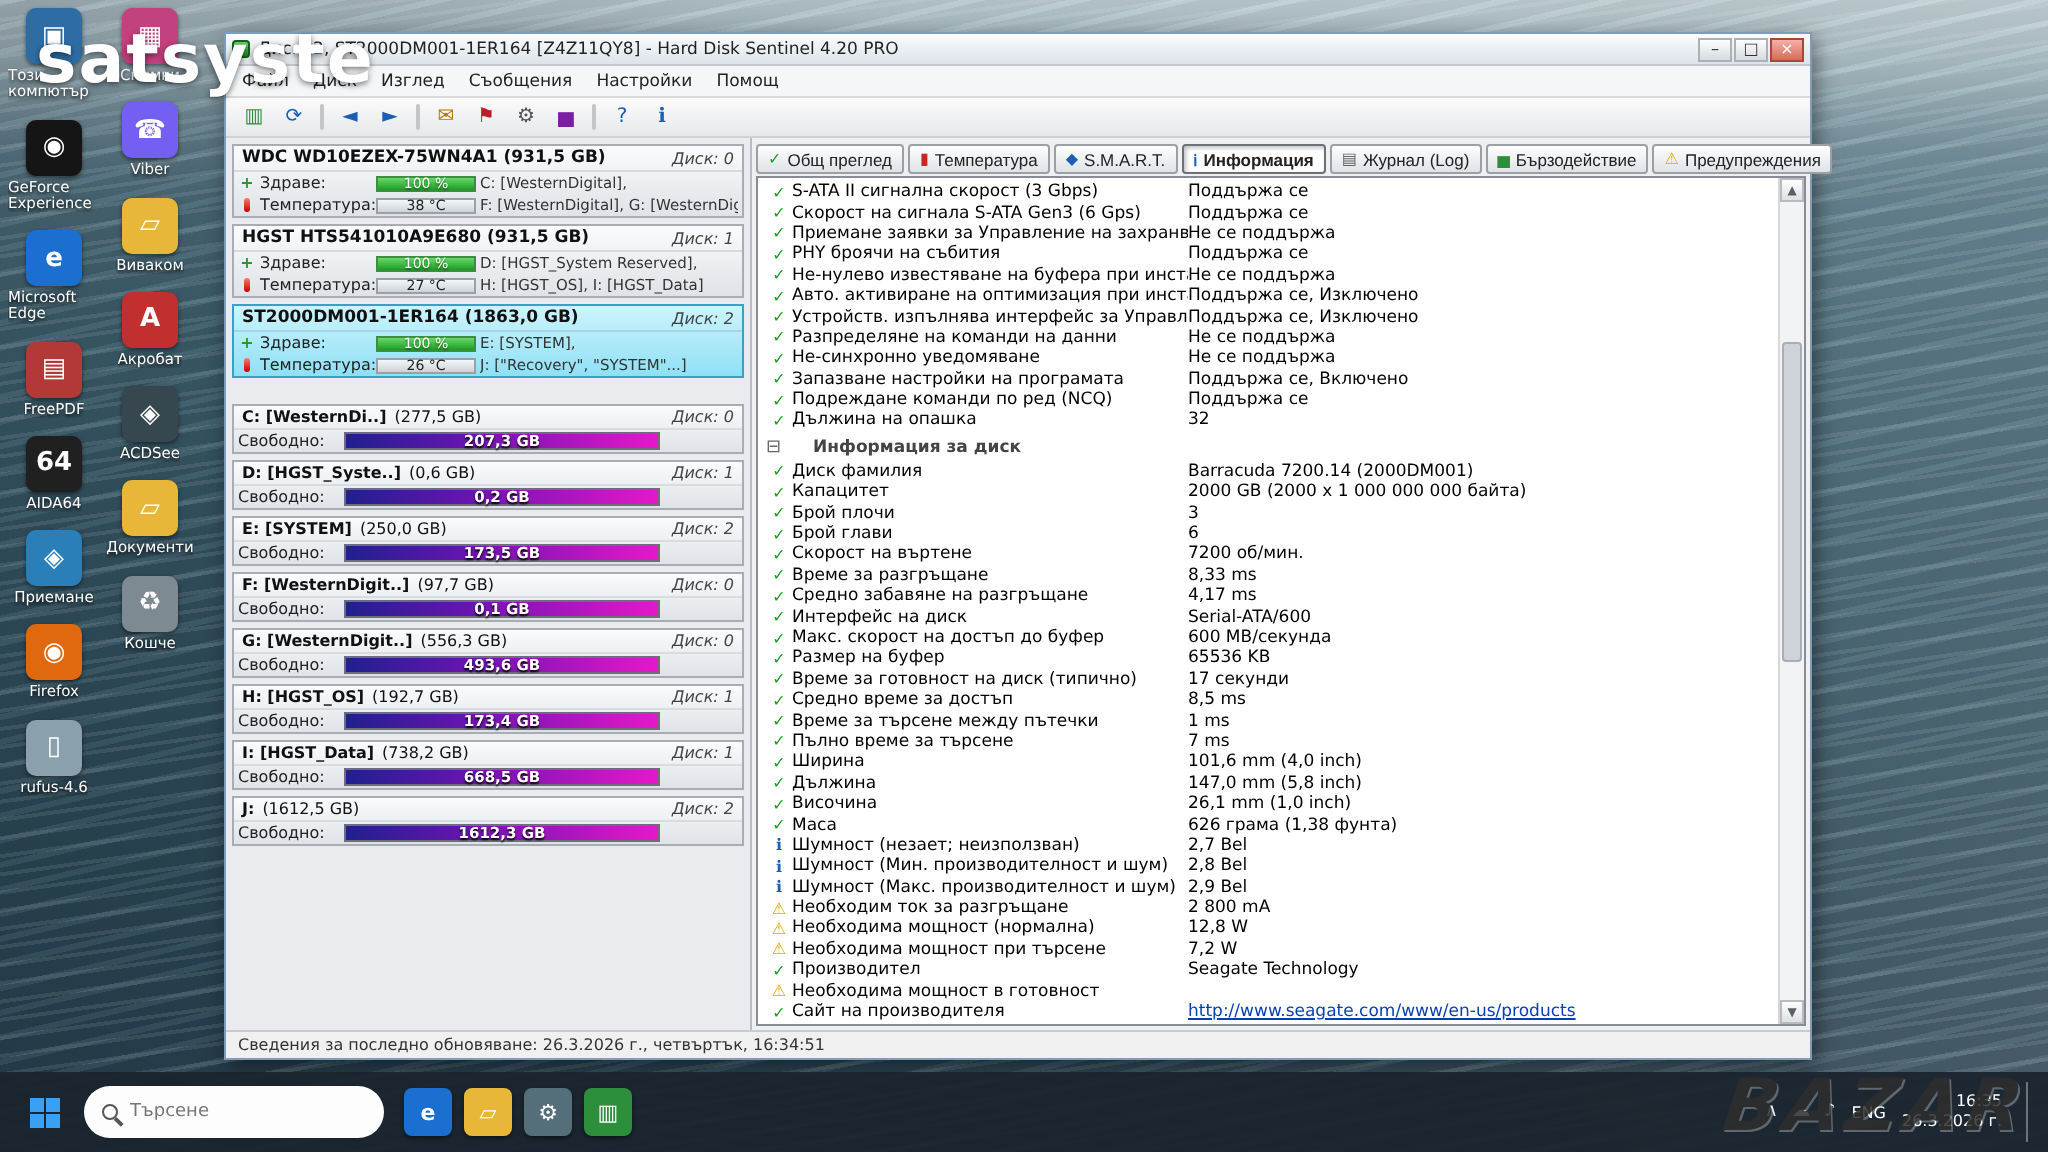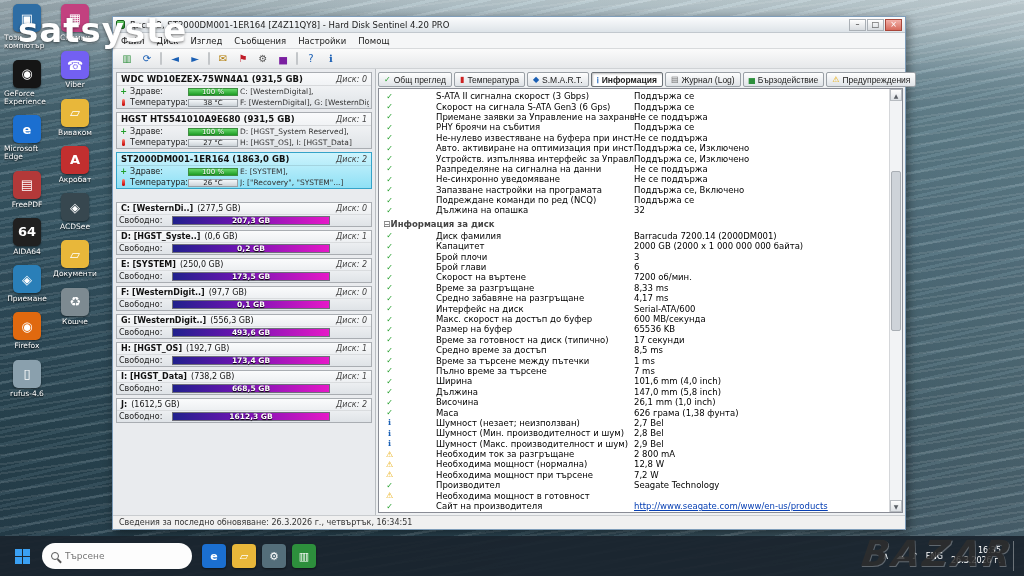--- a/index.html
+++ b/index.html
@@ -83,24 +83,24 @@
     border:1px solid #9aa0a6;background:linear-gradient(#fefefe,#dfe3e7);border-radius:2px;color:#222;cursor:pointer;white-space:nowrap;}
   .tab.active{background:#fff;border-color:#6b7177;box-shadow:inset 1px 1px 2px rgba(0,0,0,.25);font-weight:bold;}
   .tab-icon{font-size:8px;}
   .info-area{flex:1;display:flex;min-height:0;border:1px solid #898c95;background:#fff;}
   .rows{flex:1;padding:2px 2px 0 4px;overflow:hidden;}
   .irow{display:flex;align-items:center;height:10.4px;font-size:8.5px;color:#000;}
   .ricon{width:13px;flex:none;text-align:center;font-size:8px;}
   .ricon.check::before{content:"✓";color:var(--check-green,#1f9d27);font-weight:bold;}
   .ricon.warn::before{content:"⚠";color:var(--warn-yellow,#e8a800);}
   .ricon.info::before{content:"ℹ";color:#1a5fb4;}
-  .rlabel{width:198px;flex:none;white-space:nowrap;overflow:hidden;margin-left:40px;}
+  .rlabel{width:198px;flex:none;white-space:nowrap;overflow:hidden;}
   .rvalue{flex:1;white-space:nowrap;overflow:hidden;}
   .rvalue.link{color:var(--link-blue,#0840b4);text-decoration:underline;cursor:pointer;}
-  .section-header{display:flex;align-items:center;gap:0;height:14px;font-size:8.5px;font-weight:bold;color:#444;margin-top:1px;cursor:pointer;}
+  .section-header{display:flex;align-items:center;gap:16px;height:14px;font-size:8.5px;font-weight:bold;color:#444;margin-top:1px;cursor:pointer;}
   .collapse-icon{color:#666;font-size:9px;font-weight:normal;}
   .collapse-icon::before{content:"⊟";}
   .scrollbar{width:13px;flex:none;background:#f2f3f5;border-left:1px solid #d5d7da;display:flex;flex-direction:column;}
   .sb-arrow{height:12px;display:flex;align-items:center;justify-content:center;font-size:6px;color:#5a5f65;
     background:linear-gradient(#fdfdfd,#dde1e5);border:1px solid #b7bbc0;cursor:pointer;}
   .sb-track{flex:1;position:relative;}
   .sb-thumb{position:absolute;left:1px;right:1px;top:70px;height:160px;background:#ced3d9;border:1px solid #a9aeb4;border-radius:2px;cursor:grab;}
   
   .taskbar{position:absolute;left:0;bottom:0;width:1024px;height:40px;z-index:55;
     background:rgba(26,35,45,.93);display:flex;align-items:center;padding:0 8px;color:#fff;}
@@ -580,21 +580,21 @@
   </div>
 
   <div class="irow">
     <span class="ricon check"></span>
     <span class="rlabel">Устройств. изпълнява интерфейс за Управление на захранването</span>
     <span class="rvalue">Поддържа се, Изключено</span>
   </div>
 
   <div class="irow">
     <span class="ricon check"></span>
-    <span class="rlabel">Разпределяне на сигнална на данни</span>
+    <span class="rlabel">Разпределяне на команди на данни</span>
     <span class="rvalue">Не се поддържа</span>
   </div>
 
   <div class="irow">
     <span class="ricon check"></span>
     <span class="rlabel">Не-синхронно уведомяване</span>
     <span class="rvalue">Не се поддържа</span>
   </div>
 
   <div class="irow">

